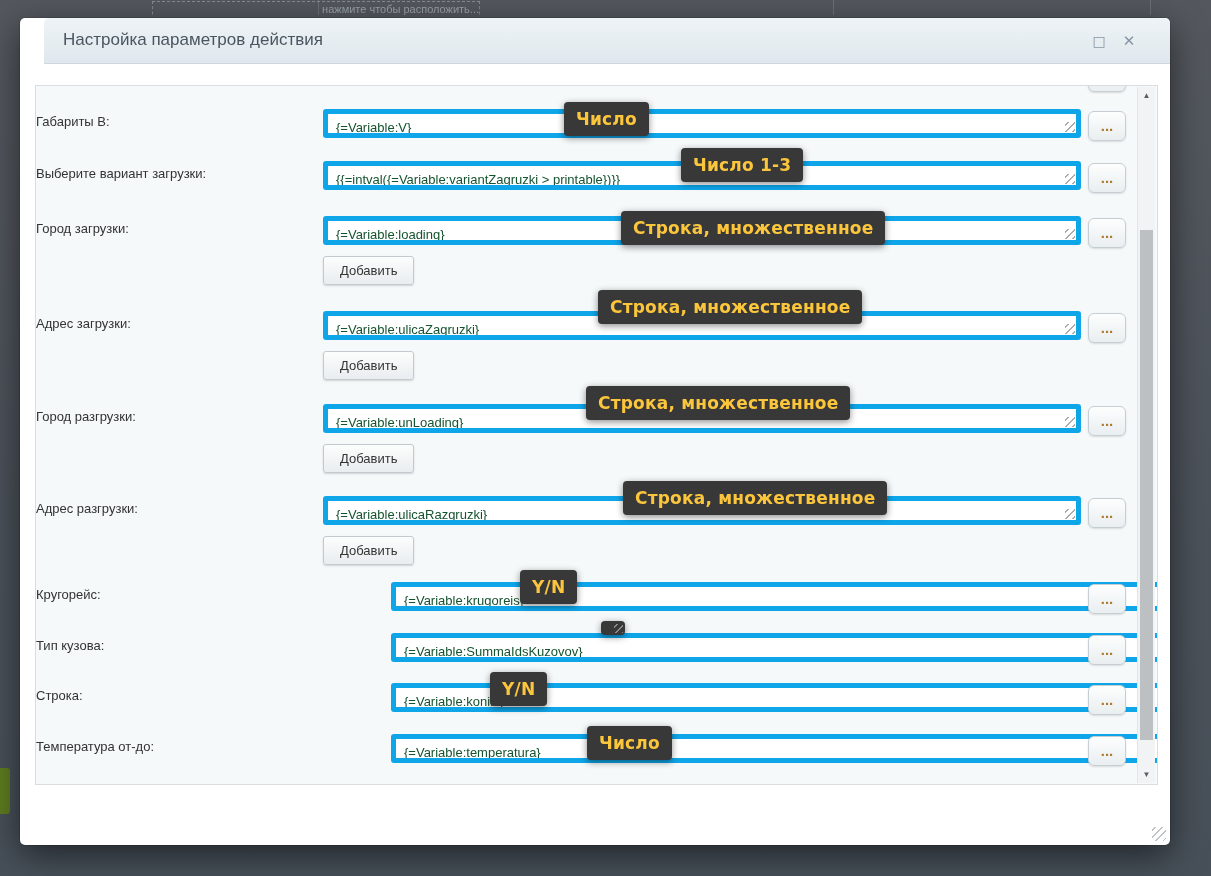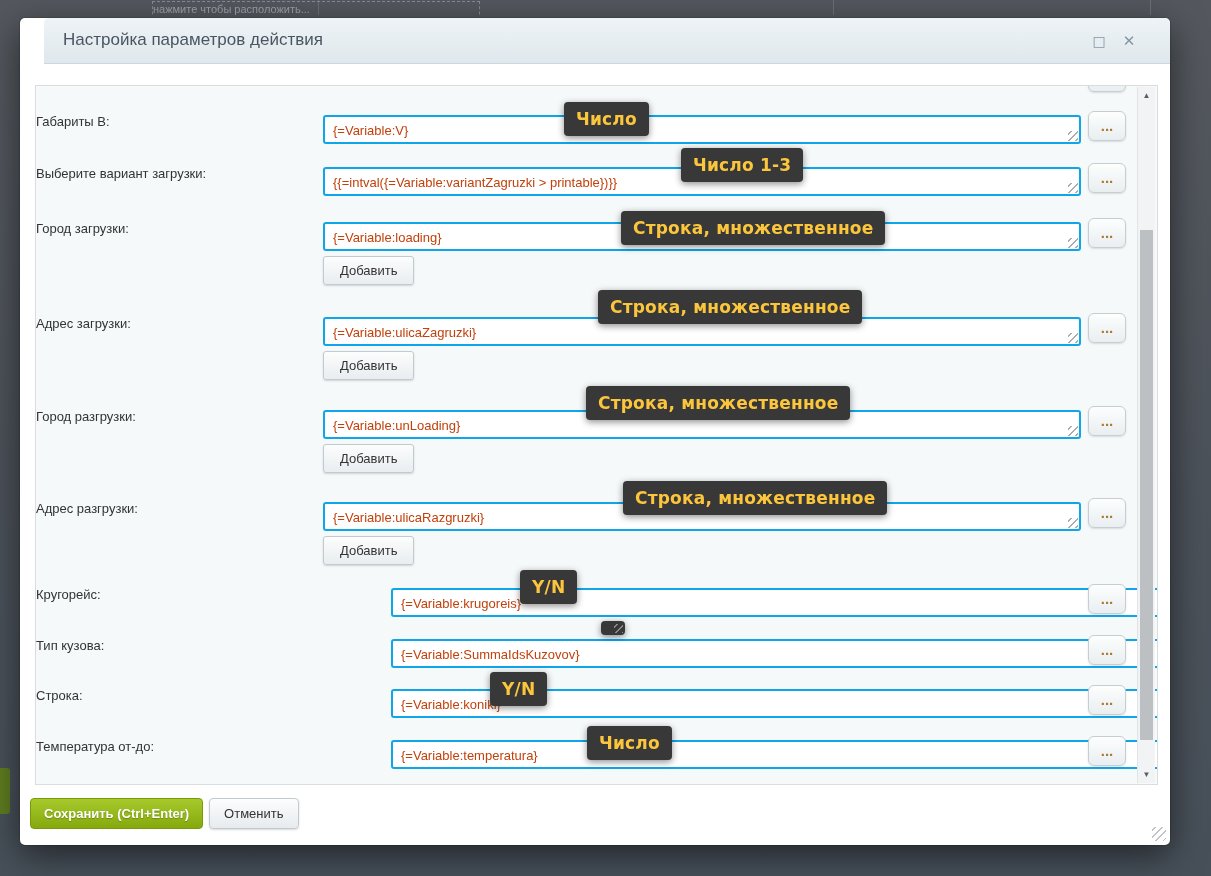--- a/index.html
+++ b/index.html
@@ -7,21 +7,21 @@
   body {
     font-family:"Liberation Sans","DejaVu Sans",sans-serif;
     background:linear-gradient(180deg,#54585e 0%,#4c525a 55%,#475059 100%);
     position:relative;
   }
   
   .bg-strip { position:absolute; left:0; top:0; width:1211px; height:15px; overflow:hidden; }
   .bg-vline { position:absolute; top:0; width:1px; height:15px; background:#6b7177; }
   .bg-dashed {
     position:absolute; left:152px; top:1px; width:328px; height:24px;
-    border:1px dashed #858b92; text-align:left; color:#9aa1a8; font-size:11px; padding-top:1px;
+    border:1px dashed #858b92; text-align:right; color:#9aa1a8; font-size:11px; padding-top:1px;
   }
   .bg-green { position:absolute; left:0; top:768px; width:10px; height:46px; background:#5e7d20; border-radius:0 3px 3px 0; }
 
   
   .modal {
     position:absolute; left:20px; top:18px; width:1150px; height:827px;
     background:#fff; border-radius:5px;
     box-shadow:0 10px 35px rgba(0,0,0,.55), 0 0 0 1px rgba(0,0,0,.12);
   }
   .titlebar {
@@ -41,23 +41,23 @@
     position:absolute; left:15px; top:67px; width:1123px; height:700px;
     background:#f5f9fa; border:1px solid #d9dde0; overflow:hidden;
   }
   .row { position:absolute; left:0; width:100%; height:0; }
   .lbl {
     position:absolute; left:0; top:5px; width:283px; text-align:left;
     font-size:13px; color:#333;
   }
   .wide .lbl { width:349px; }
   .inp {
-    position:absolute; left:287px; top:6px; width:758px; height:29px;
-    background:#fff; border:2px solid #0ea5e9; border-radius:3px;
-    font-size:13px; color:#c2410c; line-height:27px; padding:0 8px;
+    position:absolute; left:287px; top:0; width:758px; height:29px;
+    background:#fff; border:5px solid #0ea5e9; border-radius:3px;
+    font-size:13px; color:#14532d; line-height:27px; padding:0 8px;
     white-space:nowrap; overflow:hidden; cursor:text;
   }
   .wide .inp { left:355px; width:786px; }
   .inp-grip {
     position:absolute; right:1px; bottom:1px; width:10px; height:10px; cursor:nwse-resize;
     background:repeating-linear-gradient(135deg,transparent 0 2px,#a9adb0 2px 3px,transparent 3px 5px);
   }
   .tip {
     position:absolute; z-index:5; background:#383838; color:#fcc63c;
     font-family:"DejaVu Sans",sans-serif; font-weight:bold; font-size:17px; letter-spacing:.2px;
@@ -209,19 +209,15 @@
       <button class="dots">...</button>
     </div>
 
     <div class="vscroll">
       <div class="varrow up">▲</div>
       <div class="vthumb"></div>
       <div class="varrow down">▼</div>
     </div>
   </div>
 
-  <div class="footer">
-    <button class="btn-save">Сохранить (Ctrl+Enter)</button>
-    <button class="btn-cancel">Отменить</button>
-  </div>
 
   <div class="modal-grip"></div>
 </div>
 
 </body></html>

